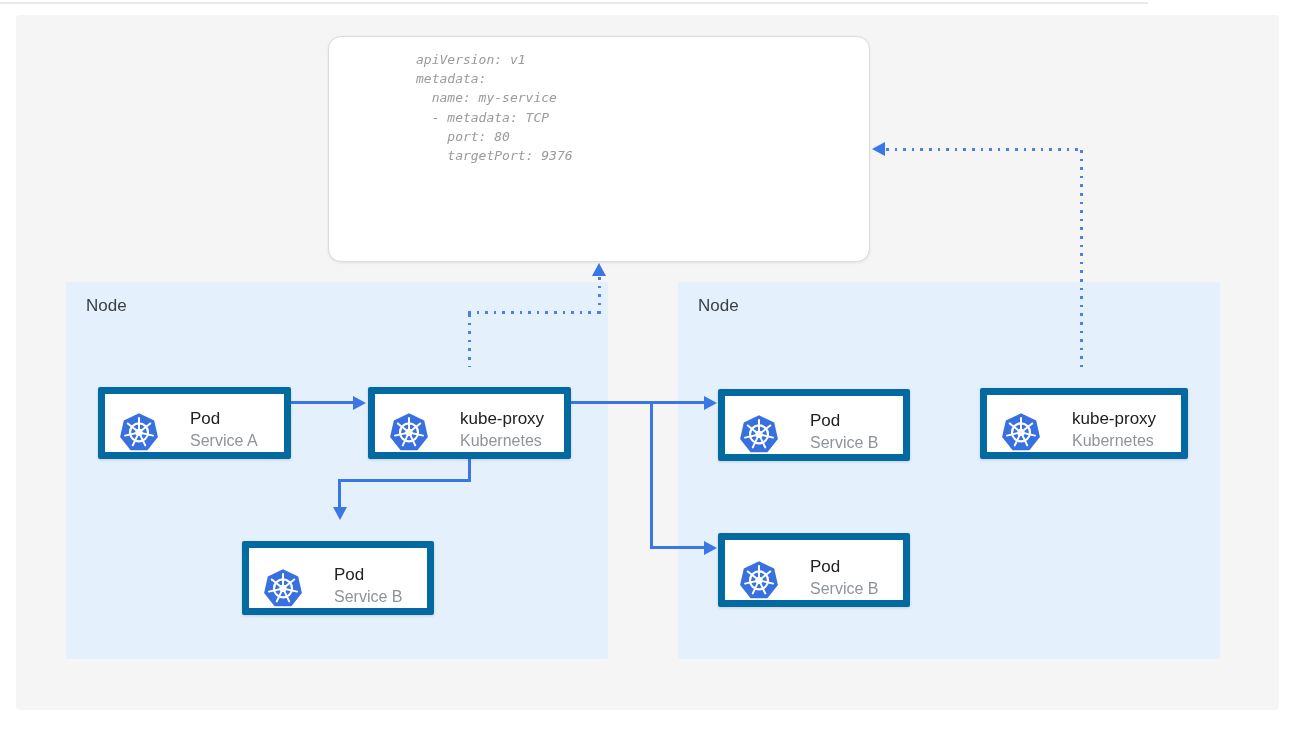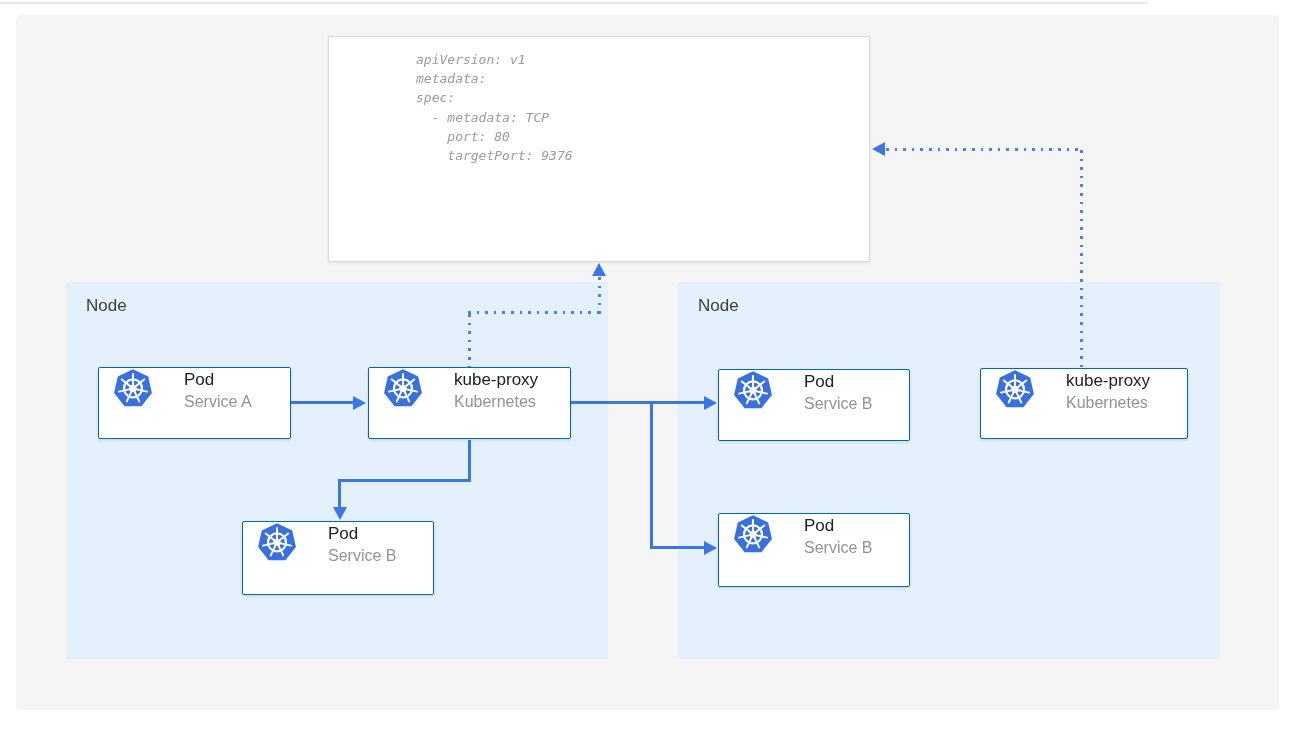--- a/index.html
+++ b/index.html
@@ -13,31 +13,31 @@
   .topline{position:absolute;left:0;top:2px;width:1148px;height:2px;background:#e9e9e9;}
   .canvas{position:absolute;left:16px;top:15px;width:1263px;height:695px;
           background:var(--canvas);border-radius:4px;}
   
   .node{position:absolute;top:282px;width:542px;height:377px;background:var(--node-bg);border-radius:2px;}
   .node-left{left:66px;}
   .node-right{left:678px;}
   .node-label{position:absolute;left:20px;top:14px;font-size:17px;color:var(--node-label);}
   
   .yaml-panel{position:absolute;left:328px;top:36px;width:542px;height:226px;box-sizing:border-box;
-              background:#fff;border:1px solid #d9dadc;border-radius:0;
+              background:#fff;border:1px solid #d9dadc;border-radius:13px;
               box-shadow:0 1px 3px rgba(0,0,0,.08);}
   .yaml-code{position:absolute;left:87px;top:13px;right:8px;
              font-family:"DejaVu Sans Mono","Liberation Mono",monospace;
              font-style:italic;font-size:13px;line-height:19.2px;color:var(--yaml-text);}
   .yaml-line{white-space:pre;}
   .yaml-line .b{font-weight:bold;color:var(--yaml-bold);}
   
-  .card{position:absolute;display:flex;align-items:flex-start;box-sizing:border-box;
-        background:#fff;border:1px solid #0369a1;border-radius:2px;padding-left:14px;
-        box-shadow:0 1px 3px rgba(60,64,67,.18);}
+  .card{position:absolute;display:flex;align-items:flex-end;box-sizing:border-box;
+        background:#fff;border:7px solid #0369a1;border-radius:2px;padding-left:14px;
+        box-shadow:0 1px 3px rgba(60,64,67,.18);margin-top:20px;}
   .card .k8s{width:40px;height:40px;flex:0 0 40px;margin-right:31px;display:block;}
   .card .ct{display:flex;flex-direction:column;}
   .card .t{font-size:17px;line-height:23px;color:var(--title);}
   .card .s{font-size:16px;line-height:22px;color:var(--subtitle);}
   .card-pod-a{left:98px;top:367px;width:193px;height:72px;}
   .card-kube-proxy-left{left:368px;top:367px;width:203px;height:72px;}
   .card-pod-b-left{left:242px;top:521px;width:192px;height:74px;}
   .card-pod-b-right-top{left:718px;top:369px;width:192px;height:72px;}
   .card-kube-proxy-right{left:980px;top:368px;width:208px;height:71px;}
   .card-pod-b-right-bottom{left:718px;top:513px;width:192px;height:74px;}
@@ -90,21 +90,21 @@
   <div class="ah ah-up" style="left:592px;top:263px;"></div>
 
   <div class="dv" style="left:1080px;top:150px;height:217px;"></div>
   <div class="dh" style="left:886px;top:148px;width:196px;"></div>
   <div class="ah ah-left" style="left:872px;top:142px;"></div>
 
   <div class="yaml-panel">
     <div class="yaml-code">
         <div class="yaml-line"><span>apiVersion: v1</span></div>
         <div class="yaml-line"><span>metadata:</span></div>
-        <div class="yaml-line"><span>spec:</span></div>
+        <div class="yaml-line"><span>  name: my-service</span></div>
         <div class="yaml-line"><span>  - metadata: TCP</span></div>
         <div class="yaml-line"><span>    port: 80</span></div>
         <div class="yaml-line"><span>    targetPort: 9376</span></div>
       </div>
   </div>
 
   <div>
       <div class="card card-pod-a">
         <span class="k8s"><svg viewBox="0 0 100 100" width="40" height="40">
             <polygon fill="var(--k8s)" points="50,3 88,21.5 97.3,62.5 71,95.5 29,95.5 2.7,62.5 12,21.5"></polygon>

